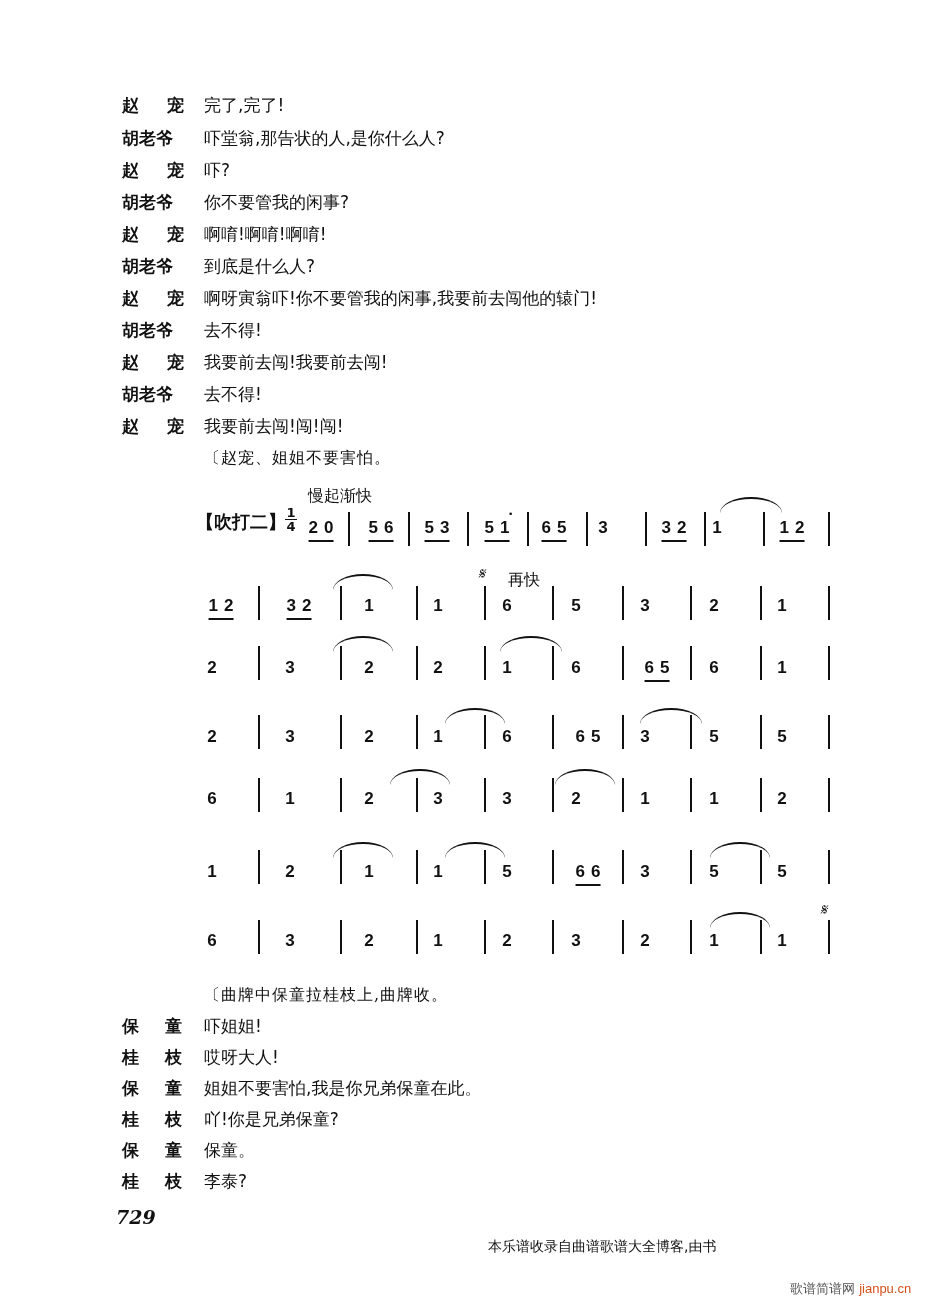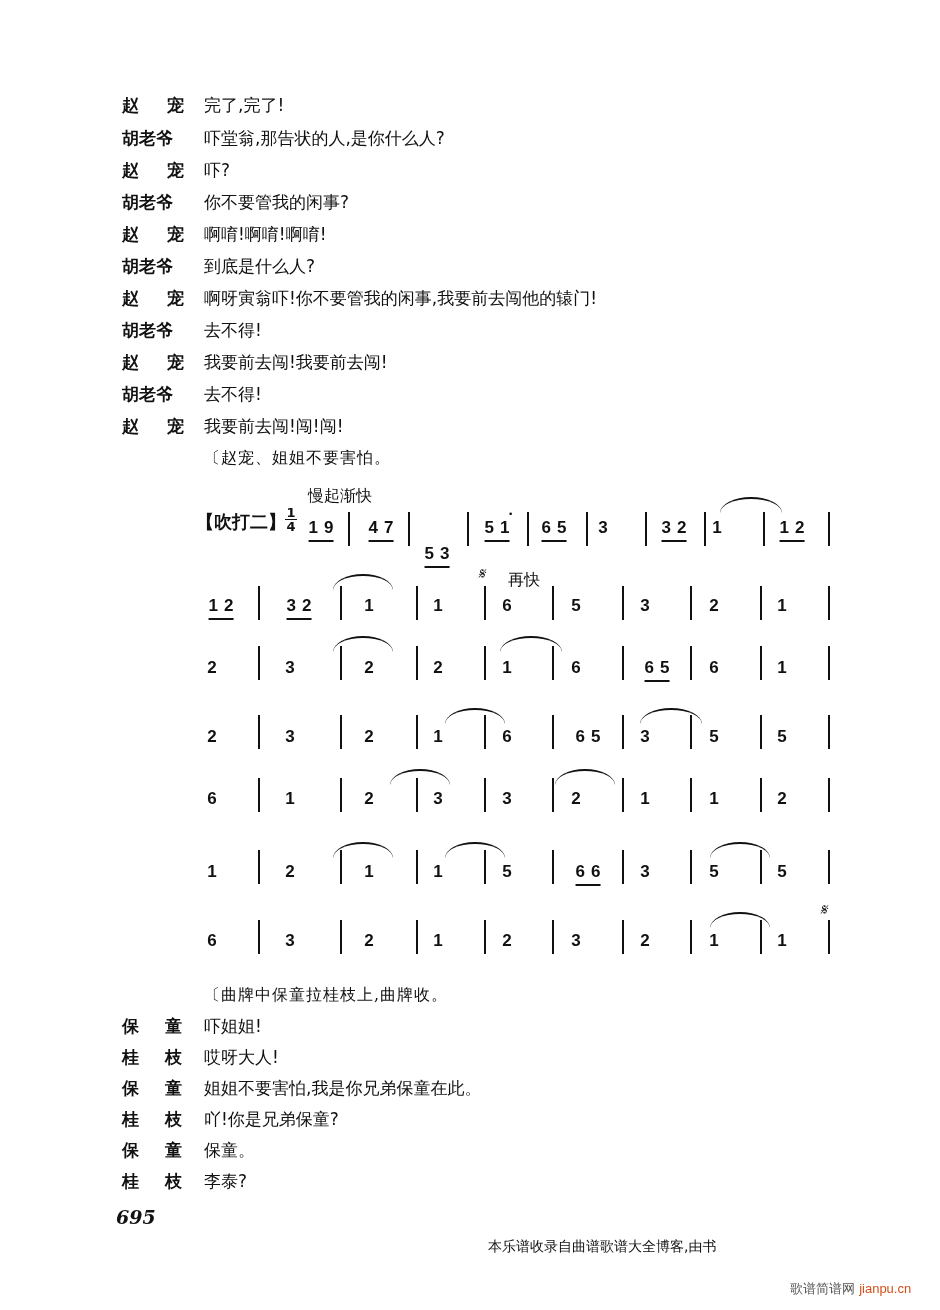--- a/index.html
+++ b/index.html
@@ -97,25 +97,25 @@
 
 <div>
   <div class="tempo" style="left:308px;top:486px">慢起渐快</div>
   <div class="label-qu">【吹打二】</div>
   <div class="timesig">
     <div class="num">1</div>
     <div>4</div>
   </div>
 
   <div>
-    <span class="note ul" style="left:324px;top:518px">19</span>
+    <span class="note ul" style="left:324px;top:518px">20</span>
     <div class="bar" style="left:348px;top:512px"></div>
-    <span class="note ul" style="left:384px;top:518px">47</span>
+    <span class="note ul" style="left:384px;top:518px">56</span>
     <div class="bar" style="left:408px;top:512px"></div>
-    <span class="note ul" style="left:440px;top:544px">53</span>
+    <span class="note ul" style="left:440px;top:518px">53</span>
     <div class="bar" style="left:467px;top:512px"></div>
     <span class="note ul" style="left:500px;top:518px">51</span>
     <span class="dot-hi" style="left:508px;top:510px">•</span>
     <div class="bar" style="left:527px;top:512px"></div>
     <span class="note ul" style="left:557px;top:518px">65</span>
     <div class="bar" style="left:586px;top:512px"></div>
     <span class="note" style="left:606px;top:518px">3</span>
     <div class="bar" style="left:645px;top:512px"></div>
     <span class="note ul" style="left:677px;top:518px">32</span>
     <div class="bar" style="left:704px;top:512px"></div>
@@ -314,18 +314,18 @@
   </div>
   <div class="line" style="top:1167px">
     <div class="speaker" style="width:60px">
         <span>桂</span>
         <span>枝</span>
       </div>
     <div class="text">李泰?</div>
   </div>
 </div>
 
-<div class="pagenum">695</div>
+<div class="pagenum">729</div>
 <div class="footer-note">本乐谱收录自曲谱歌谱大全博客,由书</div>
 <div class="footer-logo">
   <span>歌谱简谱网</span>
   <span class="url">jianpu.cn</span>
 </div>
 
 </body></html>

